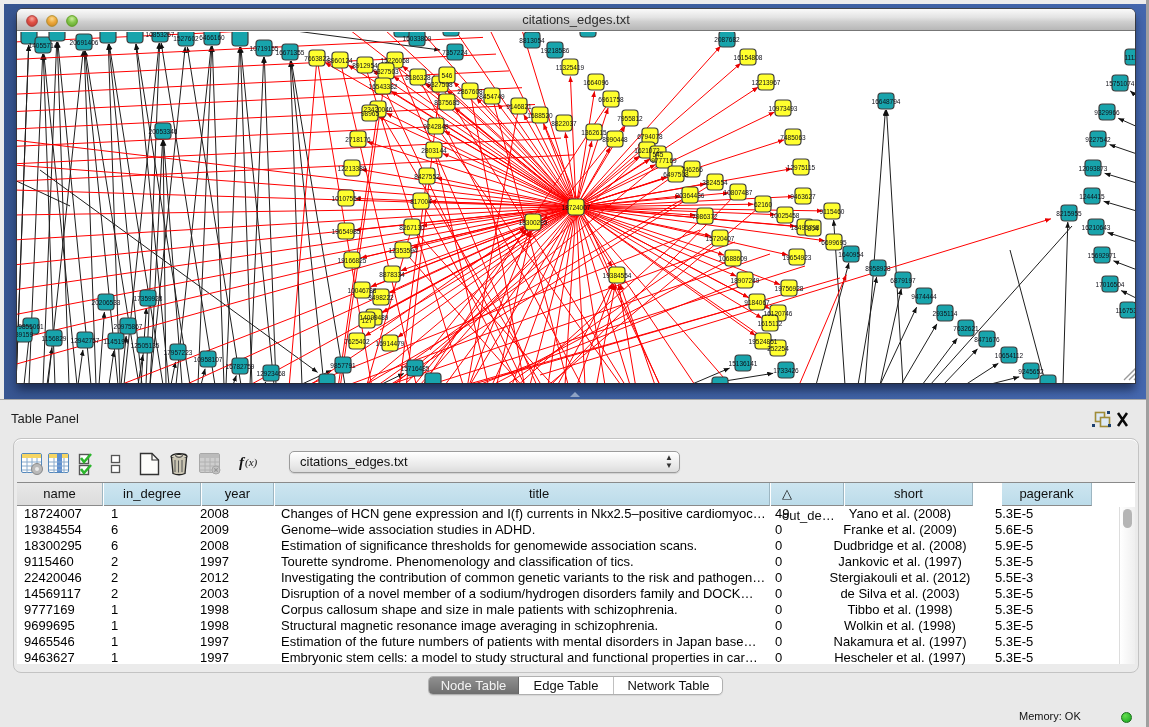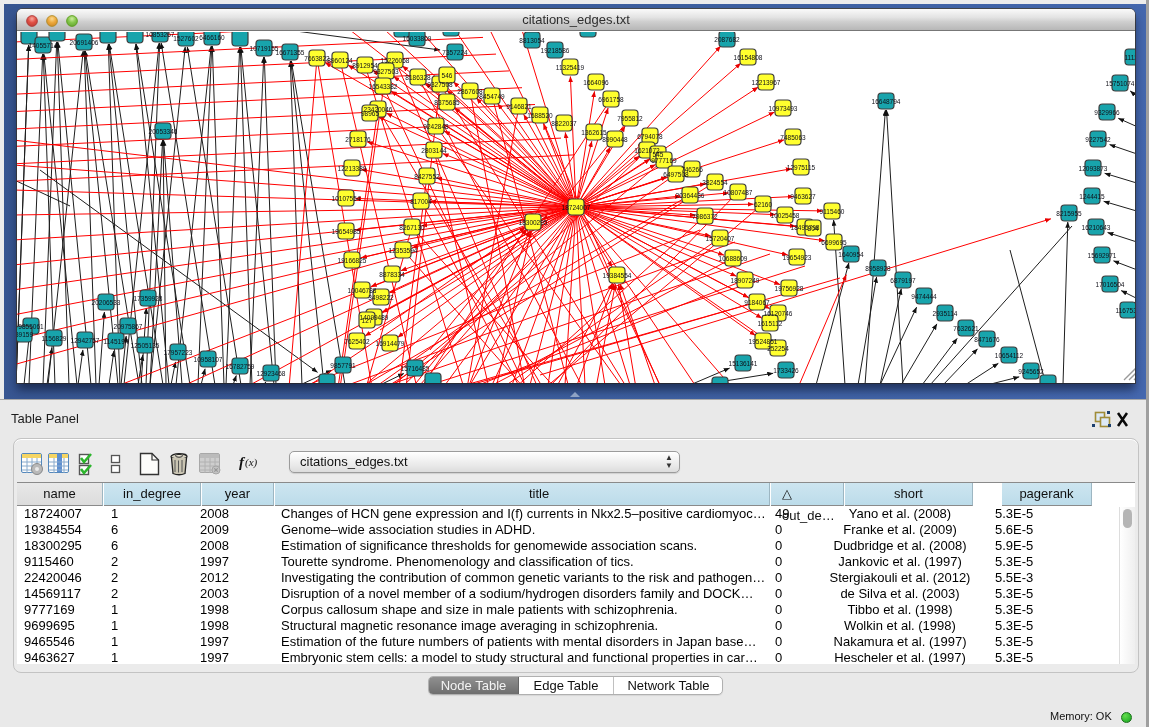--- a/index.html
+++ b/index.html
@@ -39,21 +39,21 @@
   background:linear-gradient(90deg,#fff,#efefef); border-left:1px solid #ddd; }
 #vsb .th2 { position:absolute; left:3px; top:2px; width:9px; height:19px; background:#b5b5b5; border-radius:5px; }
 #tabs { position:absolute; left:428px; top:276px; width:295px; height:19px;
   border:1px solid #b0b0b0; border-radius:5px; background:#fff; font-size:13px;
   box-shadow:0 1px 1px rgba(0,0,0,.08); }
 #tabs .sg { position:absolute; top:0; height:17px; line-height:17px; text-align:center; color:#111; }
 #tabs .s1 { left:0; width:90px; background:linear-gradient(180deg,#909090,#6e6e6e);
   color:#f4f4f4; border-radius:4px 0 0 4px; border-right:1px solid #666; }
 #tabs .s2 { left:91px; width:92px; }
 #tabs .s3 { left:184px; width:110px; border-left:1px solid #c0c0c0; }
-#mem { position:absolute; left:1019px; top:310px; font-size:11px; color:#111;margin-left:31px; }
+#mem { position:absolute; left:1019px; top:310px; font-size:11px; color:#111; }
 #memdot { position:absolute; left:1121px; top:312px; width:11px; height:11px; border-radius:50%;
   background:radial-gradient(circle at 35% 30%, #64dd4e, #2cb52c 70%, #1d8c1d); border:1px solid #1a6e1a; }
 </style></head><body>
 <div id="blue"></div>
 <div id="win">
   <div id="tbar">
       <div class="ttl">citations_edges.txt</div>
       <svg width="60" height="14" viewBox="0 0 60 14" style="position:absolute;left:8px;top:5px">
 <defs>
 <radialGradient id="r1" cx="0.5" cy="0.3" r="0.8">

